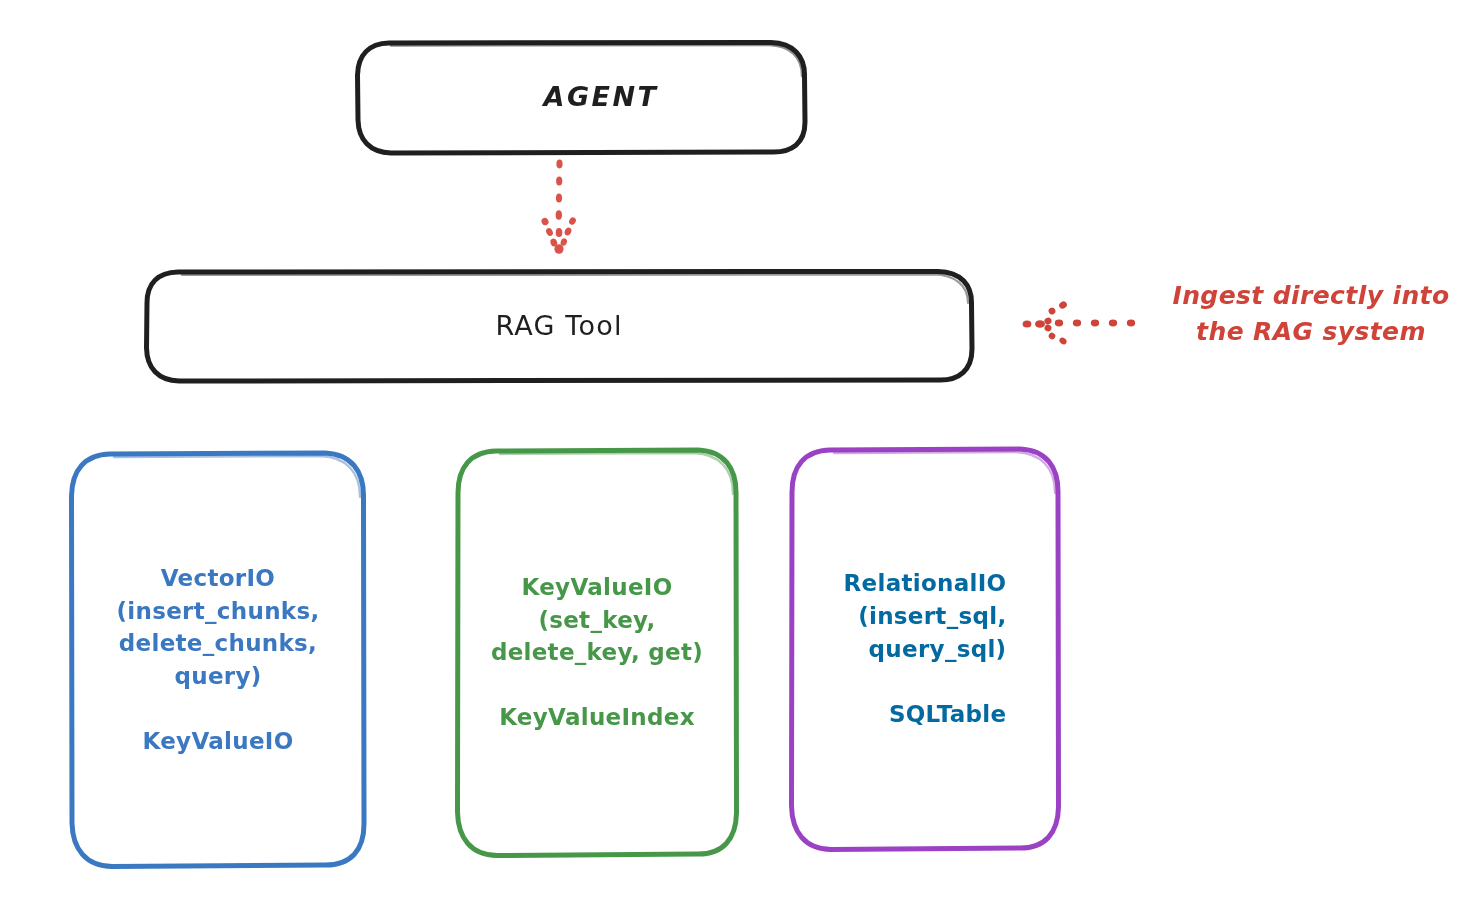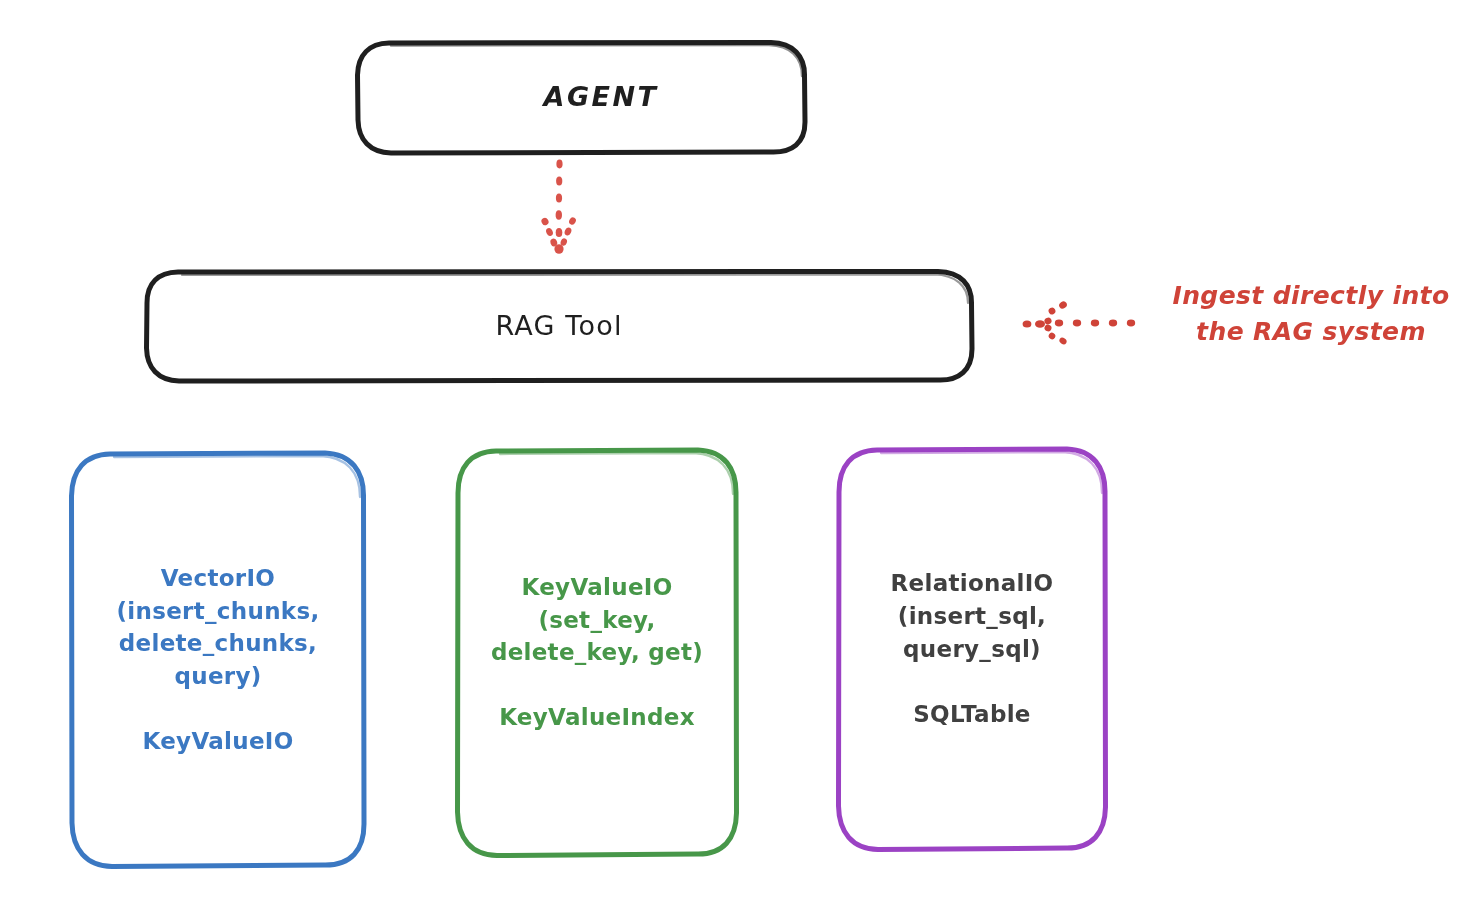--- a/index.html
+++ b/index.html
@@ -94,25 +94,26 @@
     color: #3b78c2;
   }
   #key-value-io-node {
     left: 454px;
     top: 447px;
     width: 286px;
     height: 411px;
     color: #479749;
   }
   #relational-io-node {
-    left: 835px;
+    left: 788px;
     top: 446px;
     width: 274px;
     height: 406px;
-    color: #404040;
+    color: #0369a1;
+    text-align: right;
   }
 
   
   .connector {
     position: absolute;
     overflow: visible;
     pointer-events: none;
   }
   #agent-to-rag-arrow {
     left: 505px;

